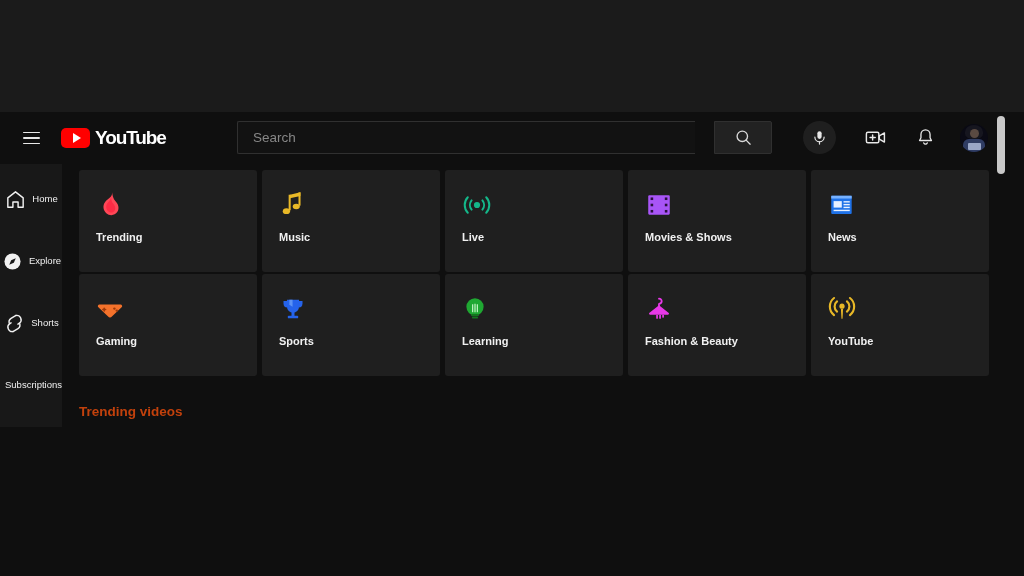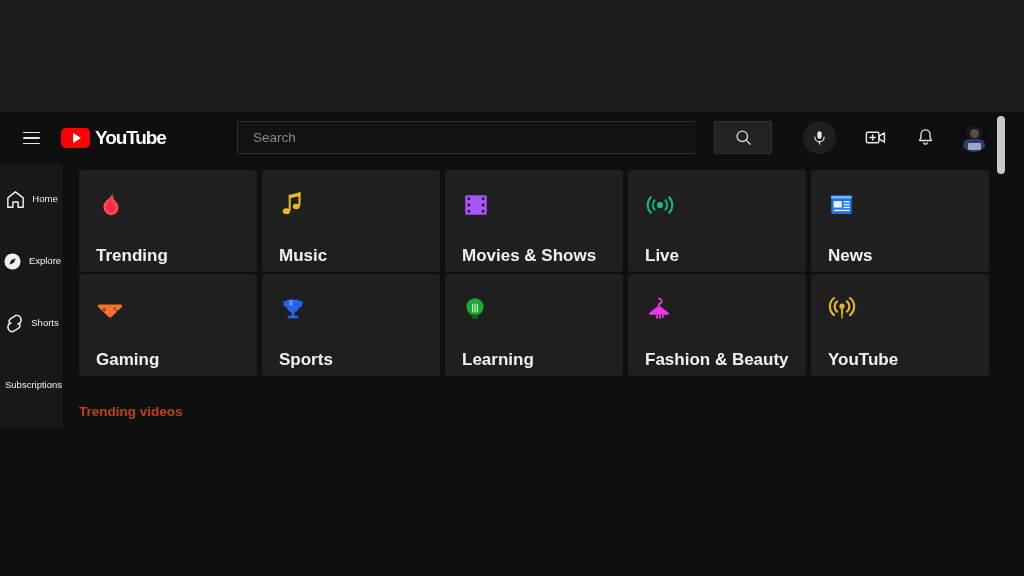--- a/index.html
+++ b/index.html
@@ -251,22 +251,22 @@
     flex-direction: column;
     justify-content: flex-start;
     cursor: pointer;
   }
   .cat-icon {
     height: 36px;
     display: flex;
     align-items: center;
   }
   .cat-label {
-    margin-top: 23px;
-    font-size: 17px;
+    margin-top: 8px;
+    font-size: 11px;
     font-weight: bold;
     color: #f1f1f1;
   }
 
   .section-title {
     position: absolute;
     left: 17px;
     top: 240px;
     font-size: 13.5px;
     font-weight: bold;
@@ -413,48 +413,48 @@
             <rect x="17.6" y="2.2" width="1.9" height="12.4" fill="#e8b827"></rect>
             <ellipse cx="6.3" cy="19.8" rx="3.4" ry="2.7" fill="#e8b827"></ellipse>
             <ellipse cx="15.5" cy="15.4" rx="3.3" ry="2.6" fill="#e8b827"></ellipse>
           </svg>
         </div>
         <div class="cat-label">Music</div>
       </div>
 
       <div class="cat-card">
         <div class="cat-icon">
+          <svg width="30" height="24" viewBox="0 0 30 24">
+            <circle cx="15" cy="12" r="3.1" fill="#14b88a"></circle>
+            <path d="M9.6 7.4 a7.2 7.2 0 0 0 0 9.2" fill="none" stroke="#14b88a" stroke-width="2" stroke-linecap="round"></path>
+            <path d="M20.4 7.4 a7.2 7.2 0 0 1 0 9.2" fill="none" stroke="#14b88a" stroke-width="2" stroke-linecap="round"></path>
+            <path d="M5.8 4.2 a11.4 11.4 0 0 0 0 15.6" fill="none" stroke="#14b88a" stroke-width="2" stroke-linecap="round"></path>
+            <path d="M24.2 4.2 a11.4 11.4 0 0 1 0 15.6" fill="none" stroke="#14b88a" stroke-width="2" stroke-linecap="round"></path>
+          </svg>
+        </div>
+        <div class="cat-label">Live</div>
+      </div>
+
+      <div class="cat-card">
+        <div class="cat-icon">
           <svg width="28" height="26" viewBox="0 0 26 24">
             <rect x="3" y="3" width="20" height="18" rx="1" fill="#a855f7"></rect>
             <rect x="5.2" y="5" width="2.4" height="2.4" fill="#2a1040"></rect>
             <rect x="5.2" y="10.8" width="2.4" height="2.4" fill="#2a1040"></rect>
             <rect x="5.2" y="16.6" width="2.4" height="2.4" fill="#2a1040"></rect>
             <rect x="18.4" y="5" width="2.4" height="2.4" fill="#2a1040"></rect>
             <rect x="18.4" y="10.8" width="2.4" height="2.4" fill="#2a1040"></rect>
             <rect x="18.4" y="16.6" width="2.4" height="2.4" fill="#2a1040"></rect>
           </svg>
         </div>
         <div class="cat-label">Movies &amp; Shows</div>
       </div>
 
       <div class="cat-card">
         <div class="cat-icon">
-          <svg width="30" height="24" viewBox="0 0 30 24">
-            <circle cx="15" cy="12" r="3.1" fill="#14b88a"></circle>
-            <path d="M9.6 7.4 a7.2 7.2 0 0 0 0 9.2" fill="none" stroke="#14b88a" stroke-width="2" stroke-linecap="round"></path>
-            <path d="M20.4 7.4 a7.2 7.2 0 0 1 0 9.2" fill="none" stroke="#14b88a" stroke-width="2" stroke-linecap="round"></path>
-            <path d="M5.8 4.2 a11.4 11.4 0 0 0 0 15.6" fill="none" stroke="#14b88a" stroke-width="2" stroke-linecap="round"></path>
-            <path d="M24.2 4.2 a11.4 11.4 0 0 1 0 15.6" fill="none" stroke="#14b88a" stroke-width="2" stroke-linecap="round"></path>
-          </svg>
-        </div>
-        <div class="cat-label">Live</div>
-      </div>
-
-      <div class="cat-card">
-        <div class="cat-icon">
           <svg width="28" height="26" viewBox="0 0 26 24">
             <rect x="3" y="3.4" width="19" height="17" rx="1" fill="#1f72e8"></rect>
             <rect x="3" y="3.4" width="19" height="2.6" fill="#77b2ff"></rect>
             <rect x="5.2" y="8.4" width="7.6" height="6" fill="#e8f1ff"></rect>
             <rect x="14.4" y="8.4" width="5.8" height="1.3" fill="#e8f1ff"></rect>
             <rect x="14.4" y="11" width="5.8" height="1.3" fill="#e8f1ff"></rect>
             <rect x="14.4" y="13.6" width="5.8" height="1.3" fill="#e8f1ff"></rect>
             <rect x="5.2" y="16.4" width="15" height="1.3" fill="#e8f1ff"></rect>
           </svg>
         </div>

